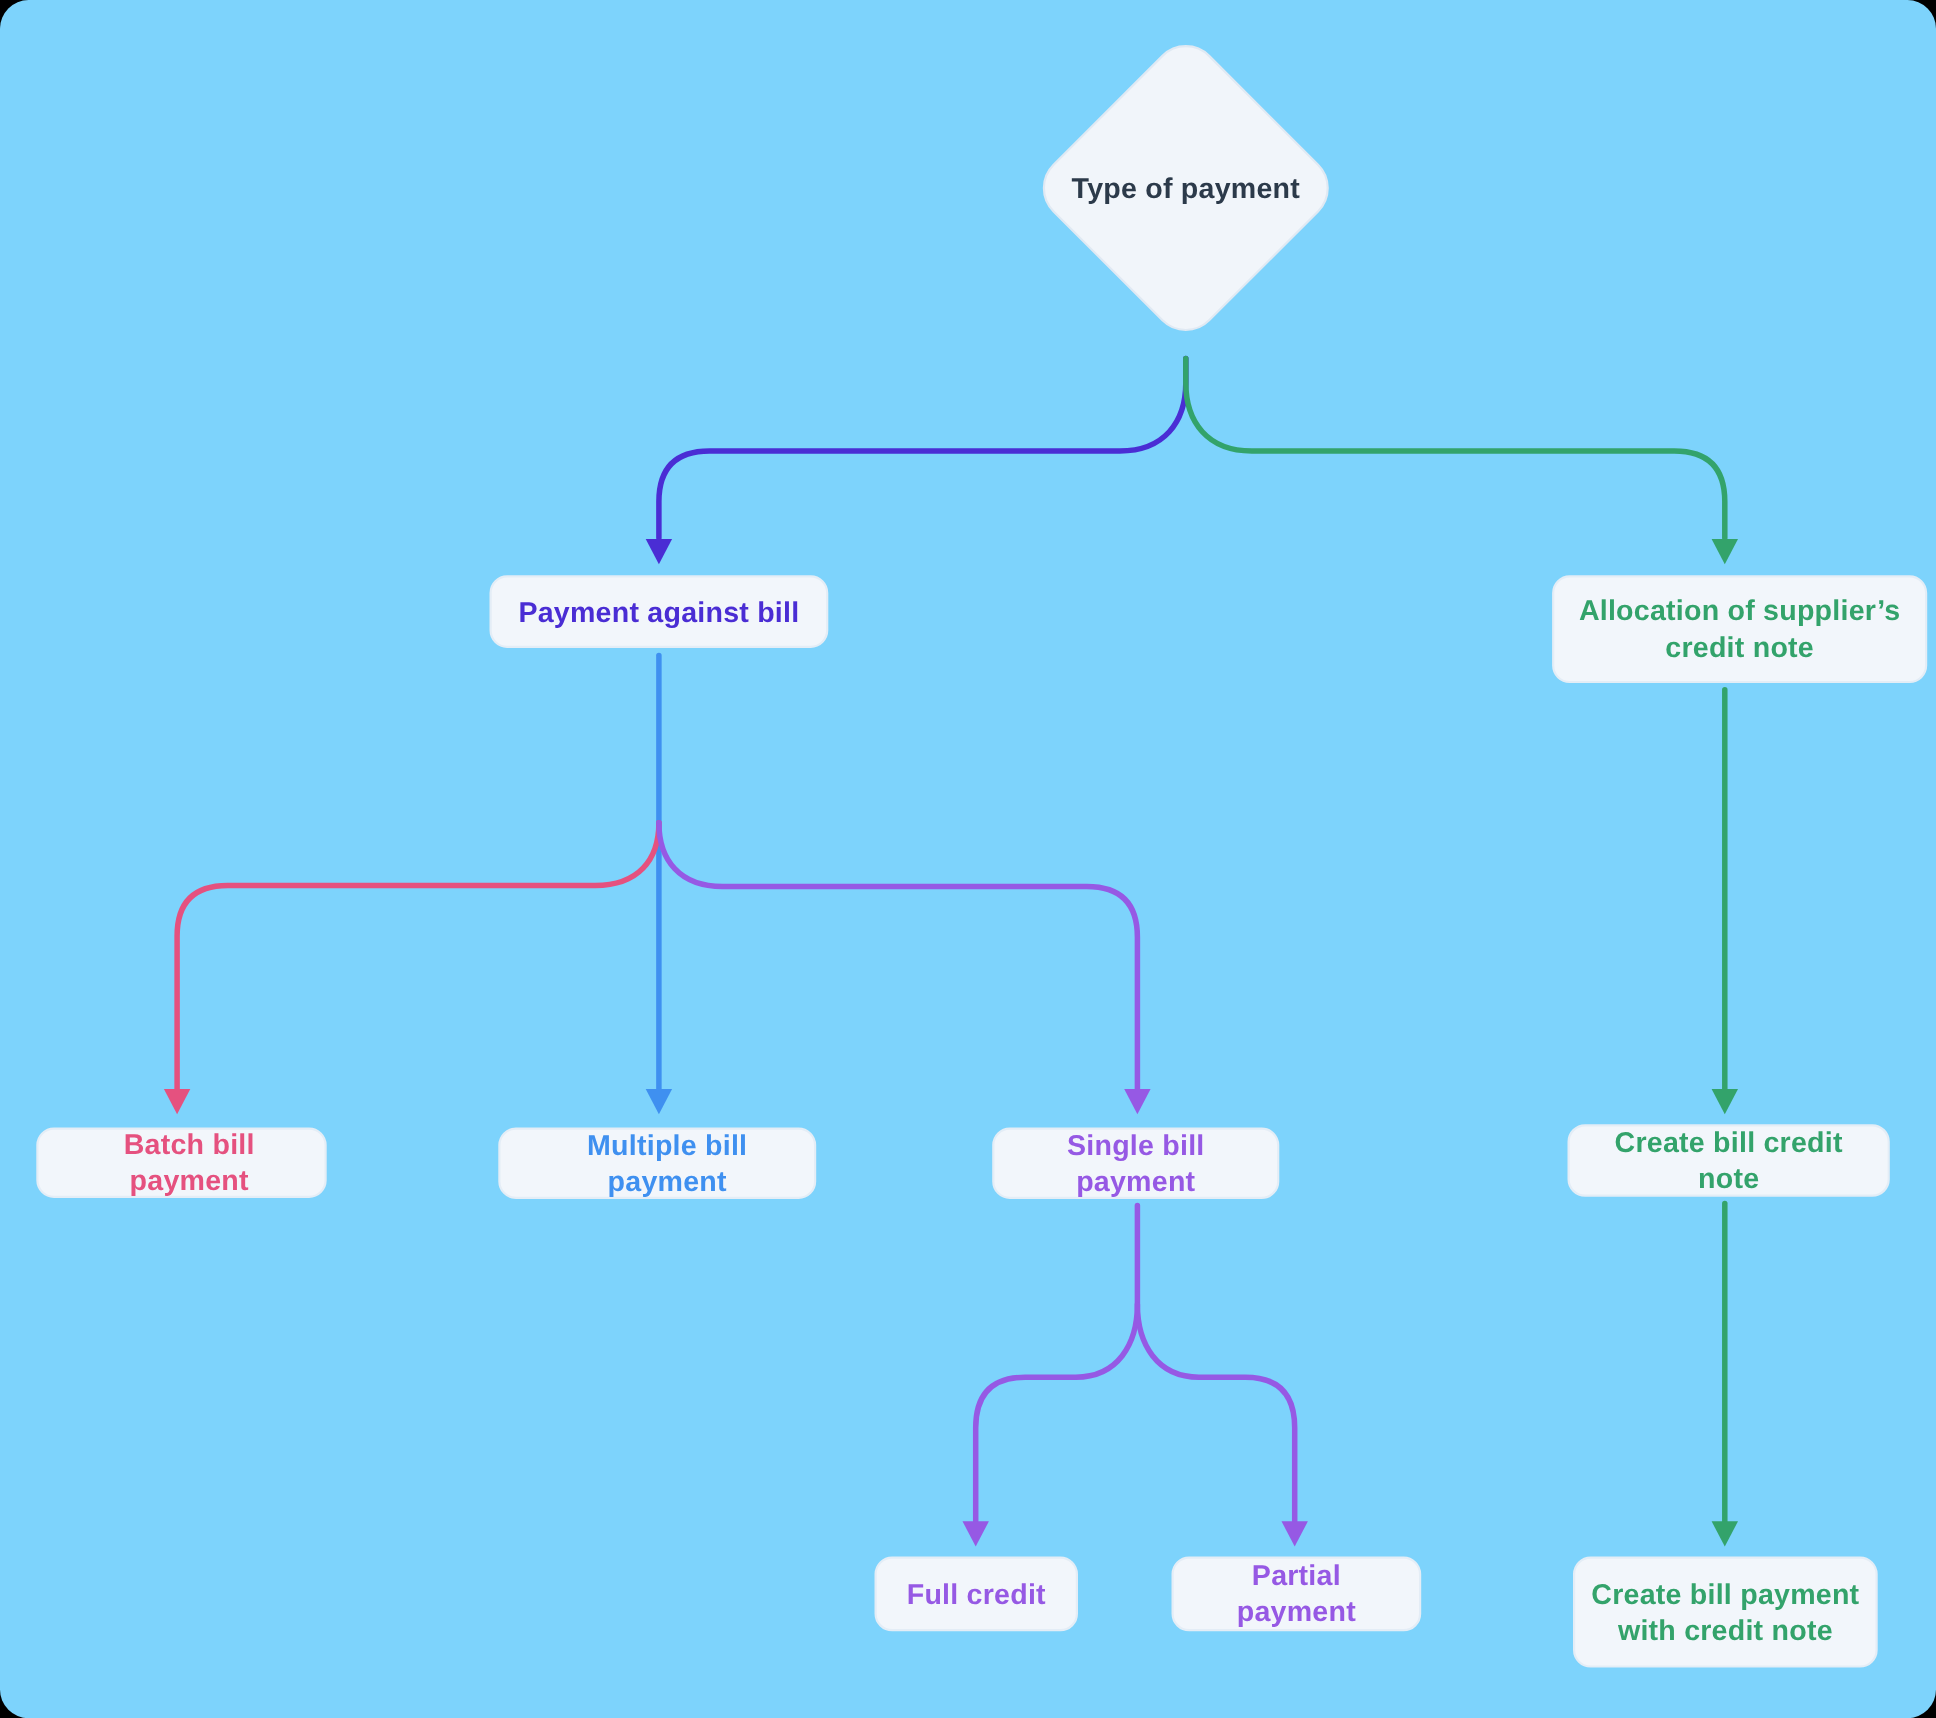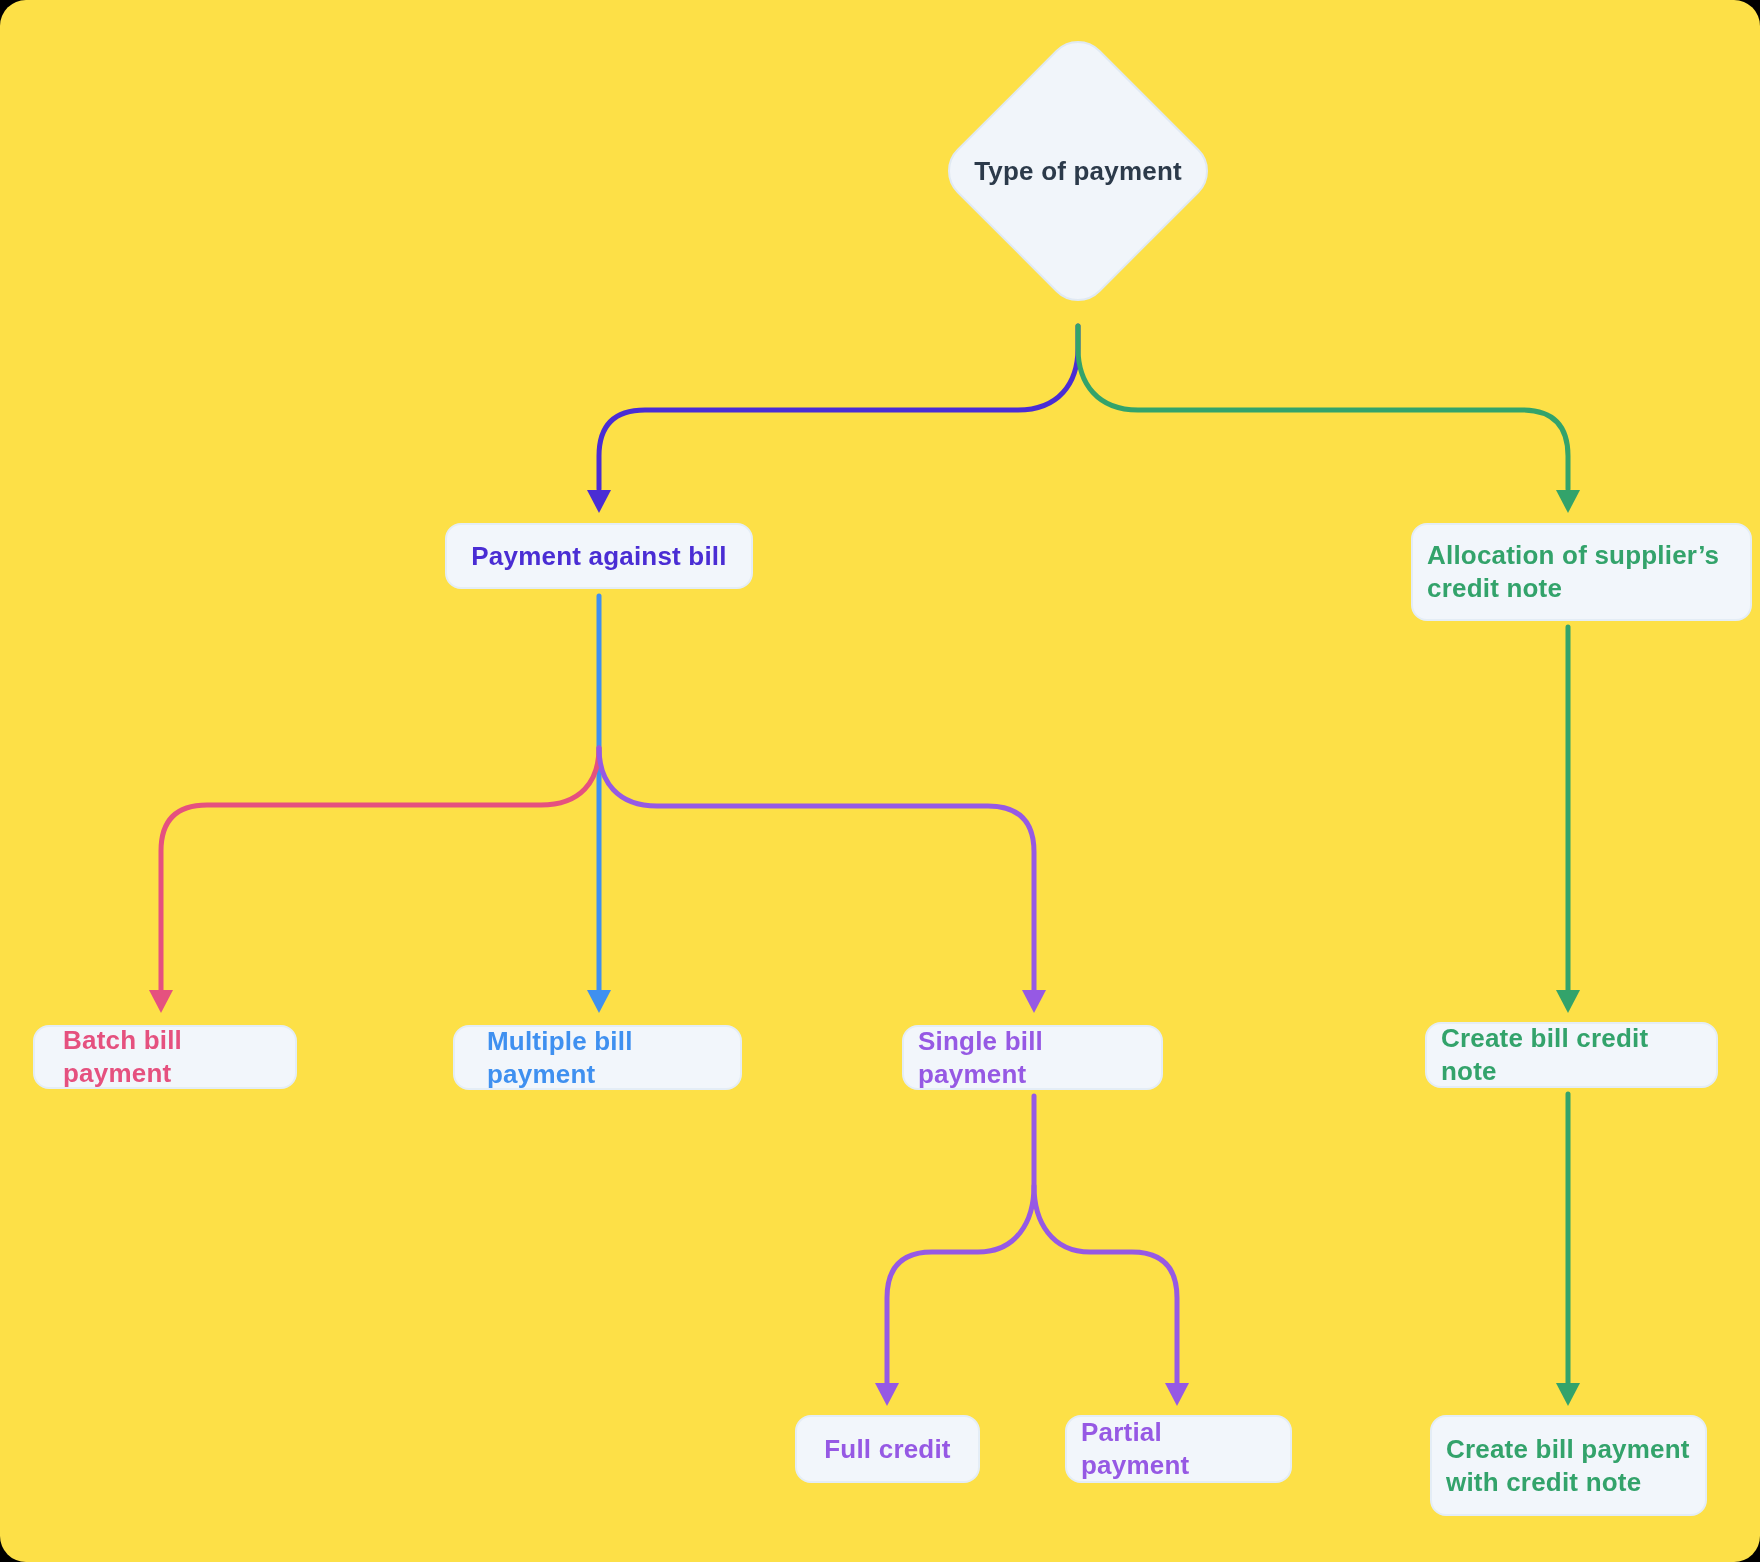--- a/index.html
+++ b/index.html
@@ -1,32 +1,33 @@
 <!DOCTYPE html>
 <html><head>
 <meta charset="utf-8">
 <style>
   html, body { margin: 0; padding: 0; background: #000; }
   .canvas {
     position: relative;
     width: 1760px;
     height: 1562px;
-    background: #fde047;
+    background: #7dd3fc;
     border-radius: 26px;
     overflow: hidden;
     font-family: "Liberation Sans", "DejaVu Sans", sans-serif;
   }
   .edges-svg { position: absolute; left: 0; top: 0; width: 1760px; height: 1562px; }
   .edge { fill: none; stroke-width: 5; stroke-linecap: round; }
   .diamond-shape { fill: #f1f5fa; stroke: #e0e9f3; stroke-width: 2; }
   .node {
     position: absolute;
     display: flex;
     align-items: center;
     justify-content: center;
+    text-align: center;
     background: #f2f6fb;
     border: 2px solid #e4edf6;
     border-radius: 16px;
     font-size: 26px;
     font-weight: 700;
     line-height: 33px;
     letter-spacing: 0.2px;
     box-sizing: border-box;
     padding: 6px 14px;
   }

